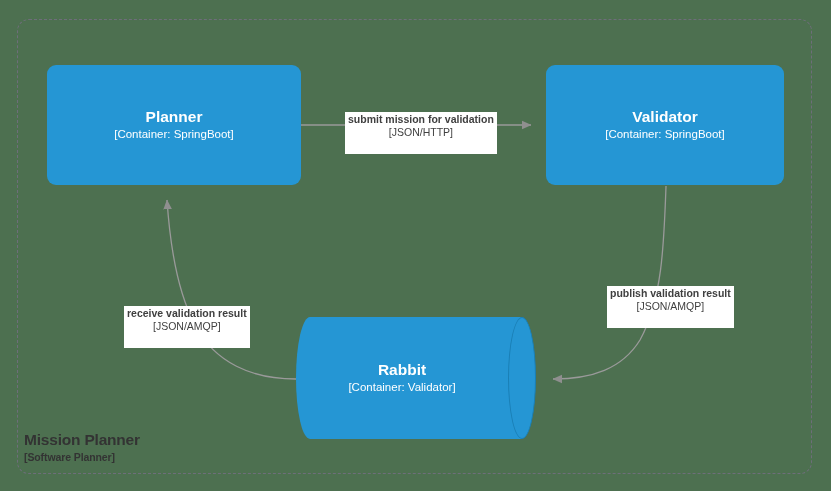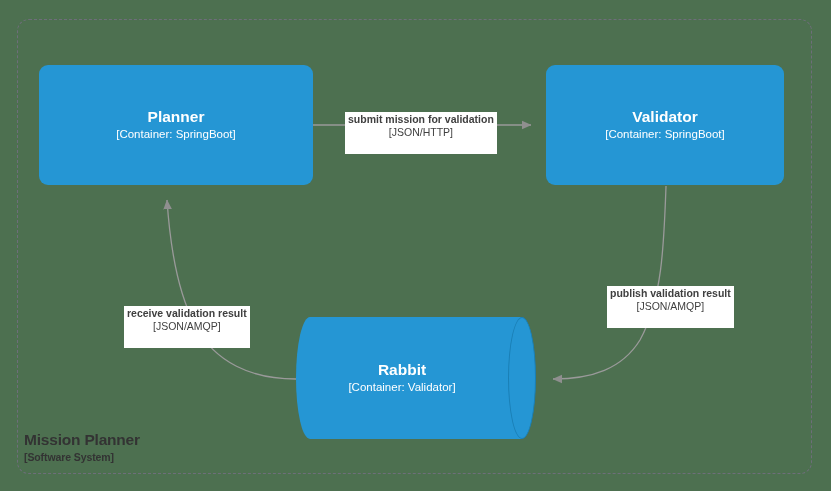--- a/index.html
+++ b/index.html
@@ -75,23 +75,23 @@
     font-weight: bold;
     line-height: 1.25;
   }
   .node-tech {
     font-size: 11.5px;
     line-height: 1.35;
     margin-top: 1px;
   }
 
   #node-planner {
-    left: 39px;
+    left: 47px;
     top: 65px;
-    width: 274px;
+    width: 254px;
     height: 120px;
   }
   #node-validator {
     left: 546px;
     top: 65px;
     width: 238px;
     height: 120px;
   }
 
   
@@ -175,21 +175,21 @@
 </style>
 </head>
 <body>
 
 <div id="canvas">
 
   <div class="boundary"></div>
 
   <div class="boundary-label">
     <div class="boundary-title">Mission Planner</div>
-    <div class="boundary-sub">[Software System]</div>
+    <div class="boundary-sub">[Software Planner]</div>
   </div>
 
   <svg class="edges" viewBox="0 0 831 491">
     <defs>
       <marker id="arrow" viewBox="0 0 10 10" refX="9.5" refY="5" markerWidth="7.5" markerHeight="7.5" orient="auto-start-reverse">
         <path d="M 0 0.6 L 10 5 L 0 9.4 z" fill="#8f8f8f"></path>
       </marker>
     </defs>
 
     <g>

